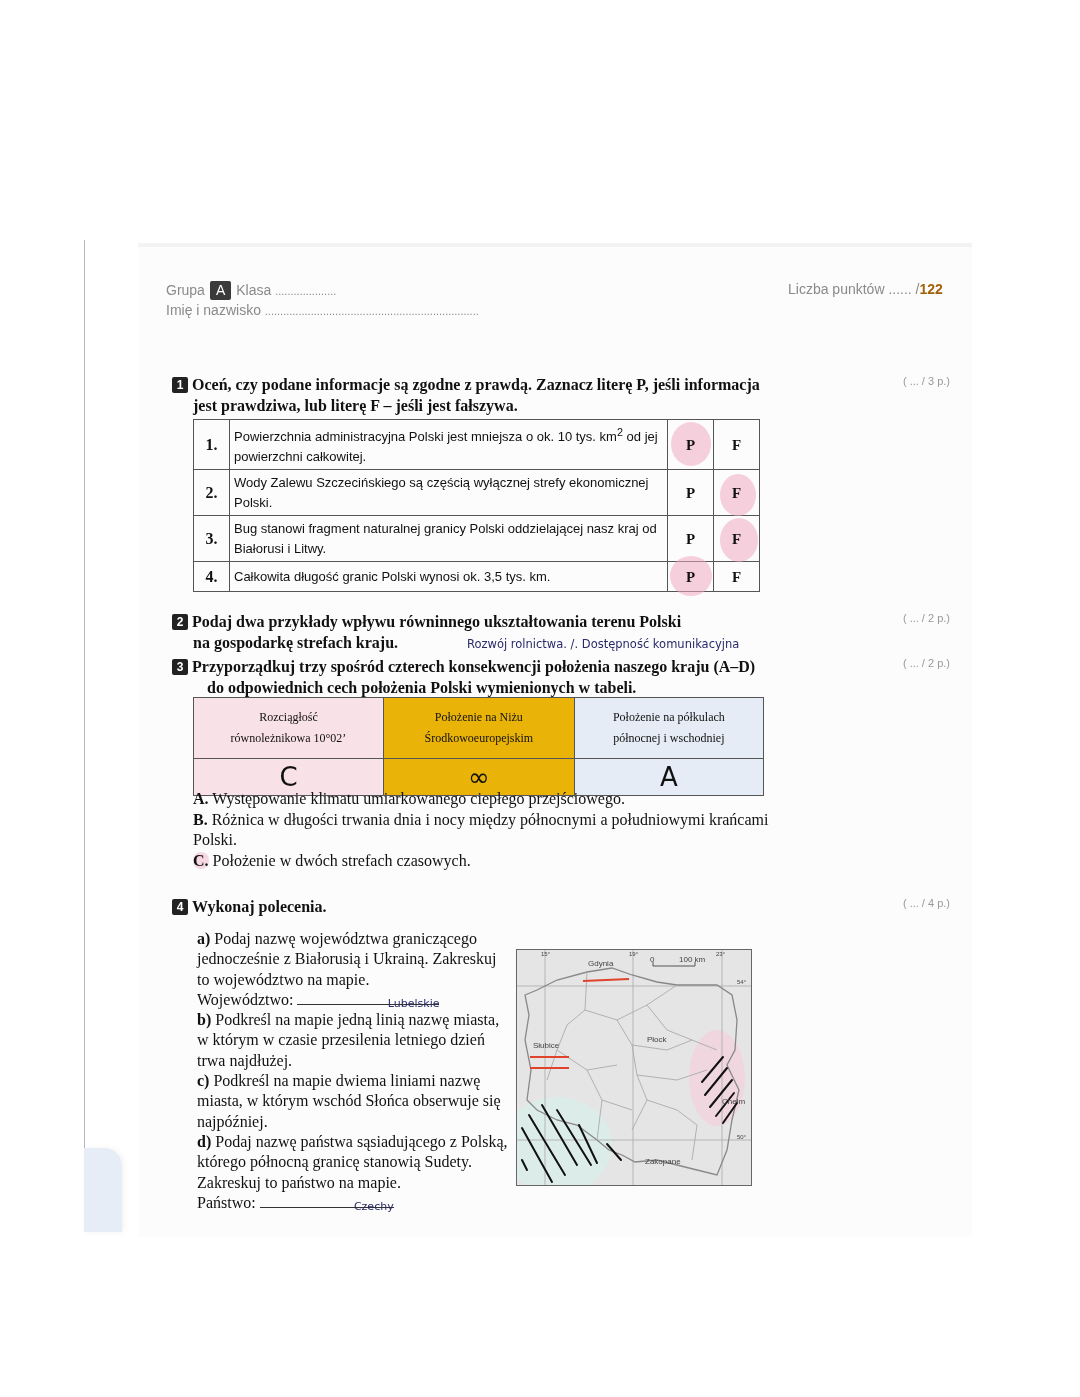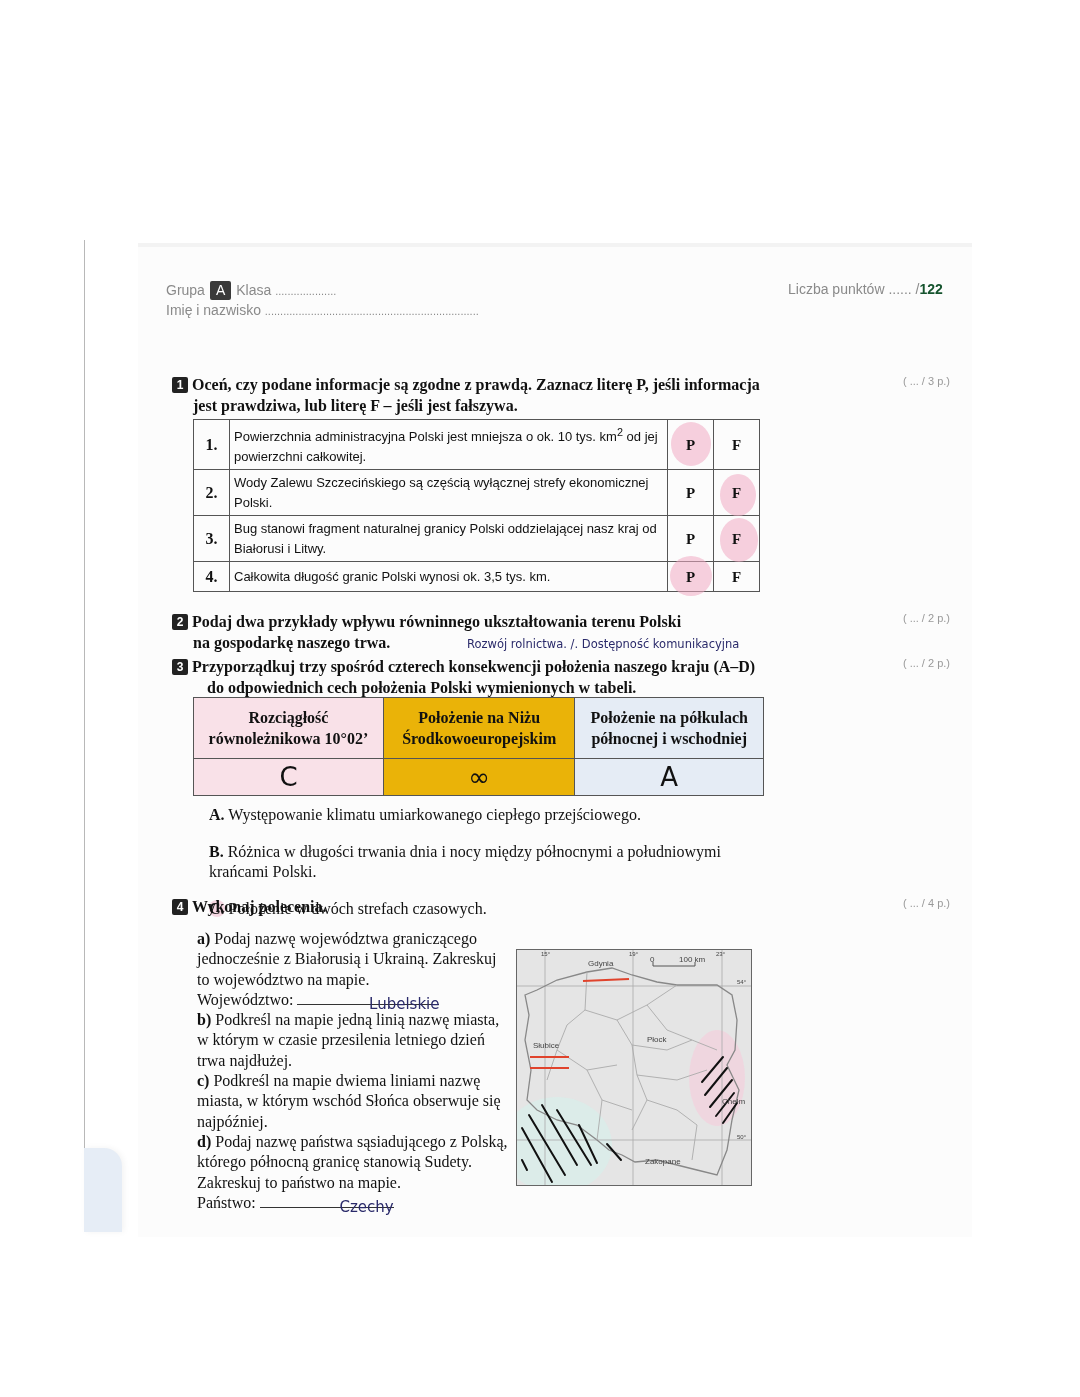--- a/index.html
+++ b/index.html
@@ -2,41 +2,41 @@
 <html><head>
 <meta charset="utf-8">
 <style>
   html, body { margin:0; padding:0; }
   body { width:1080px; height:1397px; background:#ffffff; position:relative; overflow:hidden; font-family:"Liberation Serif", serif; color:#111; }
   .left-rule { position:absolute; left:84px; top:240px; width:1px; height:990px; background:#b8b8b8; }
   .left-tab { position:absolute; left:84px; top:1148px; width:38px; height:84px; background:#e6edf6; border-top-right-radius:18px; box-shadow: 2px 0 6px rgba(0,0,0,0.05); }
   .sheet { position:absolute; left:138px; top:243px; width:834px; height:990px; background:#fcfcfc; border-top:4px solid #f3f3f3; }
   .hdr { position:absolute; font-family:"Liberation Sans", sans-serif; color:#8a8a8a; font-size:14px; }
   .grp-badge { display:inline-block; background:#3a3a3a; color:#fff; padding:0 6px; height:19px; line-height:19px; border-radius:2px; margin:0 5px; font-size:14px; }
-  .pts b { color:#14532d; }
+  .pts b { color:#a16207; }
   .q-num { display:inline-block; width:16px; height:16px; line-height:16px; background:#222; color:#fff; font-family:"Liberation Sans", sans-serif; font-weight:bold; font-size:12px; text-align:center; border-radius:2px; margin-right:4px; vertical-align:1px; }
   .q-title { position:absolute; font-weight:bold; font-size:16px; line-height:21px; }
   .score { position:absolute; right:130px; font-family:"Liberation Sans", sans-serif; font-size:11px; color:#999; }
   table.tf { position:absolute; left:193px; top:419px; border-collapse:collapse; width:567px; }
   table.tf td { border:1.5px solid #555; font-family:"Liberation Sans", sans-serif; font-size:13px; line-height:20px; padding:2px 4px; height:46px; box-sizing:border-box; }
   table.tf td.num { width:36px; text-align:center; font-family:"Liberation Serif", serif; font-weight:bold; font-size:16px; }
   table.tf td.pf { width:46px; text-align:center; font-family:"Liberation Serif", serif; font-weight:bold; font-size:15px; position:relative; }
   table.tf tr.short td { height:30px; }
   .mark { position:absolute; border-radius:50%; background:rgba(240,170,195,0.55); }
   .hw { font-family:"DejaVu Sans", sans-serif; color:#2a2a6a; }
   table.m3 { position:absolute; left:193px; top:697px; border-collapse:collapse; width:571px; }
-  table.m3 td { border:1.5px solid #555; text-align:center; font-weight:bold; font-size:16px; line-height:21px; width:190px; }
+  table.m3 td { border:1.5px solid #555; text-align:center; font-weight:normal; font-size:12px; line-height:21px; width:190px; }
   table.m3 tr.h td { height:58px; }
   table.m3 tr.a td { height:34px; font-family:"DejaVu Sans", sans-serif; font-weight:normal; font-size:26px; }
   .c-pink { background:#f9e1e8; } .c-yellow { background:#eab308; } .c-blue { background:#e5ecf5; }
   .opts { position:absolute; left:193px; top:789px; font-size:16px; line-height:20.5px; width:580px; }
-  .opts div { margin:16px; }
+  .opts div { margin:0; }
   .task4 { position:absolute; left:197px; top:929px; font-size:16px; line-height:20.3px; width:315px; }
   .blank { display:inline-block; border-bottom:1px solid #333; position:relative; vertical-align:baseline; }
-  .blank .hw { position:absolute; right:0; bottom:-10px; font-size:15px; }
+  .blank .hw { position:absolute; right:0; bottom:-10px; font-size:11px; }
   .map { position:absolute; left:516px; top:949px; width:234px; height:235px; border:1.5px solid #666; background:#e5e5e5; overflow:hidden; }
   .map svg { position:absolute; left:0; top:0; }
   .map-label { position:absolute; font-family:"Liberation Sans", sans-serif; font-size:8px; color:#444; }
 </style>
 </head>
 <body>
 
 <div class="left-rule"></div>
 <div class="left-tab"></div>
 <div class="sheet"></div>
@@ -83,21 +83,21 @@
     <td class="num">4.</td>
     <td>Całkowita długość granic Polski wynosi ok. 3,5 tys. km.</td>
     <td class="pf"><div class="mark" style="left:2px; top:-6px; width:42px; height:40px;"></div><span style="position:relative;">P</span></td>
     <td class="pf">F</td>
   </tr>
 </tbody>
   </table>
 
 <div class="q-title" style="left:172px; top:611px;">
   <span class="q-num">2</span><span>Podaj dwa przykłady wpływu równinnego ukształtowania terenu Polski</span><br>
-  <span style="margin-left:21px;">na gospodarkę naszego trwa.</span>
+  <span style="margin-left:21px;">na gospodarkę strefach kraju.</span>
 </div>
 <div class="hw" style="position:absolute; left:467px; top:637px; font-size:11.5px;">Rozwój rolnictwa.  /.  Dostępność komunikacyjna</div>
 <div class="score" style="top:612px;">( ... / 2 p.)</div>
 
 <div class="q-title" style="left:172px; top:656px;">
   <span class="q-num">3</span><span>Przyporządkuj trzy spośród czterech konsekwencji położenia naszego kraju (A–D)</span><br>
   <span style="margin-left:35px;">do odpowiednich cech położenia Polski wymienionych w tabeli.</span>
 </div>
 <div class="score" style="top:657px;">( ... / 2 p.)</div>
 

